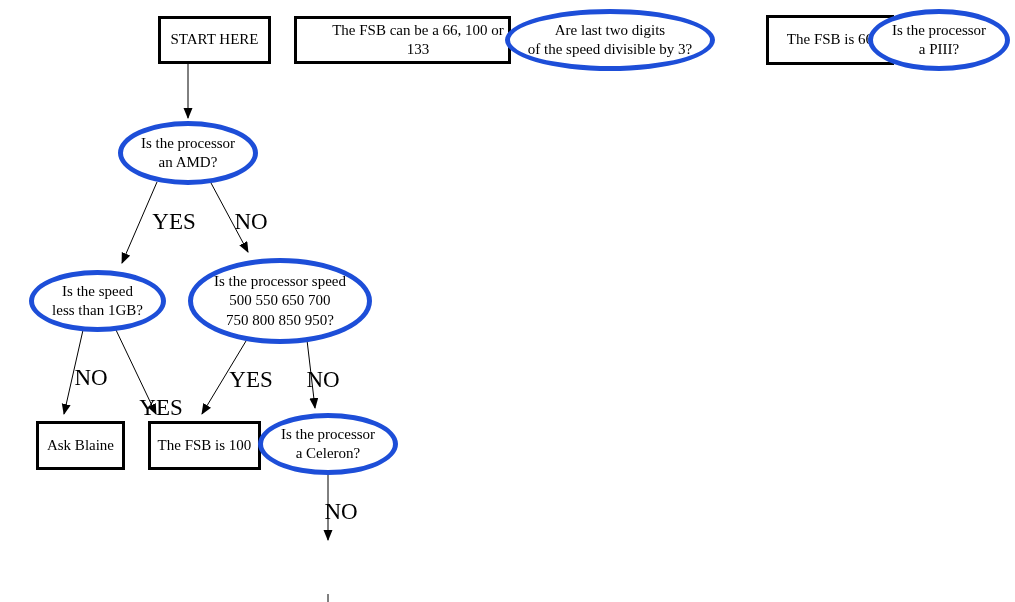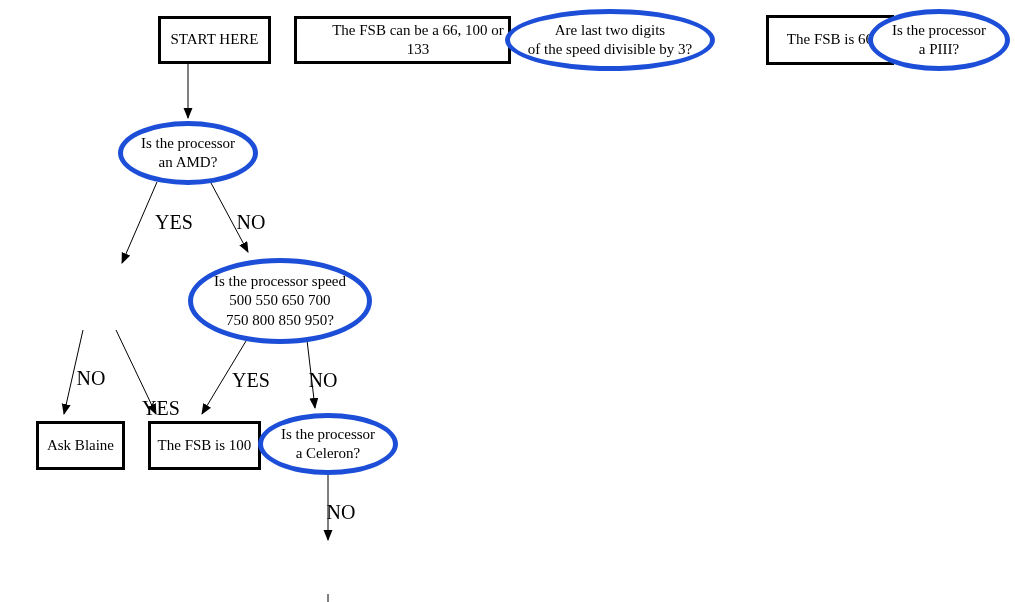--- a/index.html
+++ b/index.html
@@ -43,21 +43,21 @@
     border: 3px solid #000000;
     margin-left: 28px;
   }
   .node.ellipse {
     border: 5px solid #1d4ed8;
     border-radius: 50%;
   }
   .edge-label {
     position: absolute;
     transform: translate(-50%, -50%);
-    font-size: 20px;
+    font-size: 23px;
     color: #000000;
     white-space: nowrap;
   }
 </style>
 </head>
 <body>
 
 <div class="canvas">
 
   <svg class="edges" width="1015" height="602" viewBox="0 0 1015 602" xmlns="http://www.w3.org/2000/svg">
@@ -97,20 +97,24 @@
   <div class="node ellipse" style="left:868px; top:9px; width:142px; height:62px;">
     <span>Is the processor
 a PIII?</span>
   </div>
 
   <div class="node ellipse" style="left:118px; top:121px; width:140px; height:64px;">
     <span>Is the processor
 an AMD?</span>
   </div>
 
+  <div class="node ellipse" style="left:29px; top:270px; width:137px; height:62px;">
+    <span>Is the speed
+less than 1GB?</span>
+  </div>
 
   <div class="node ellipse" style="left:188px; top:258px; width:184px; height:86px;">
     <span>Is the processor speed
 500 550 650 700
 750 800 850 950?</span>
   </div>
 
   <div class="node rect" style="left:8px; top:421px; width:89px; height:49px;">
     <span>Ask Blaine</span>
   </div>

